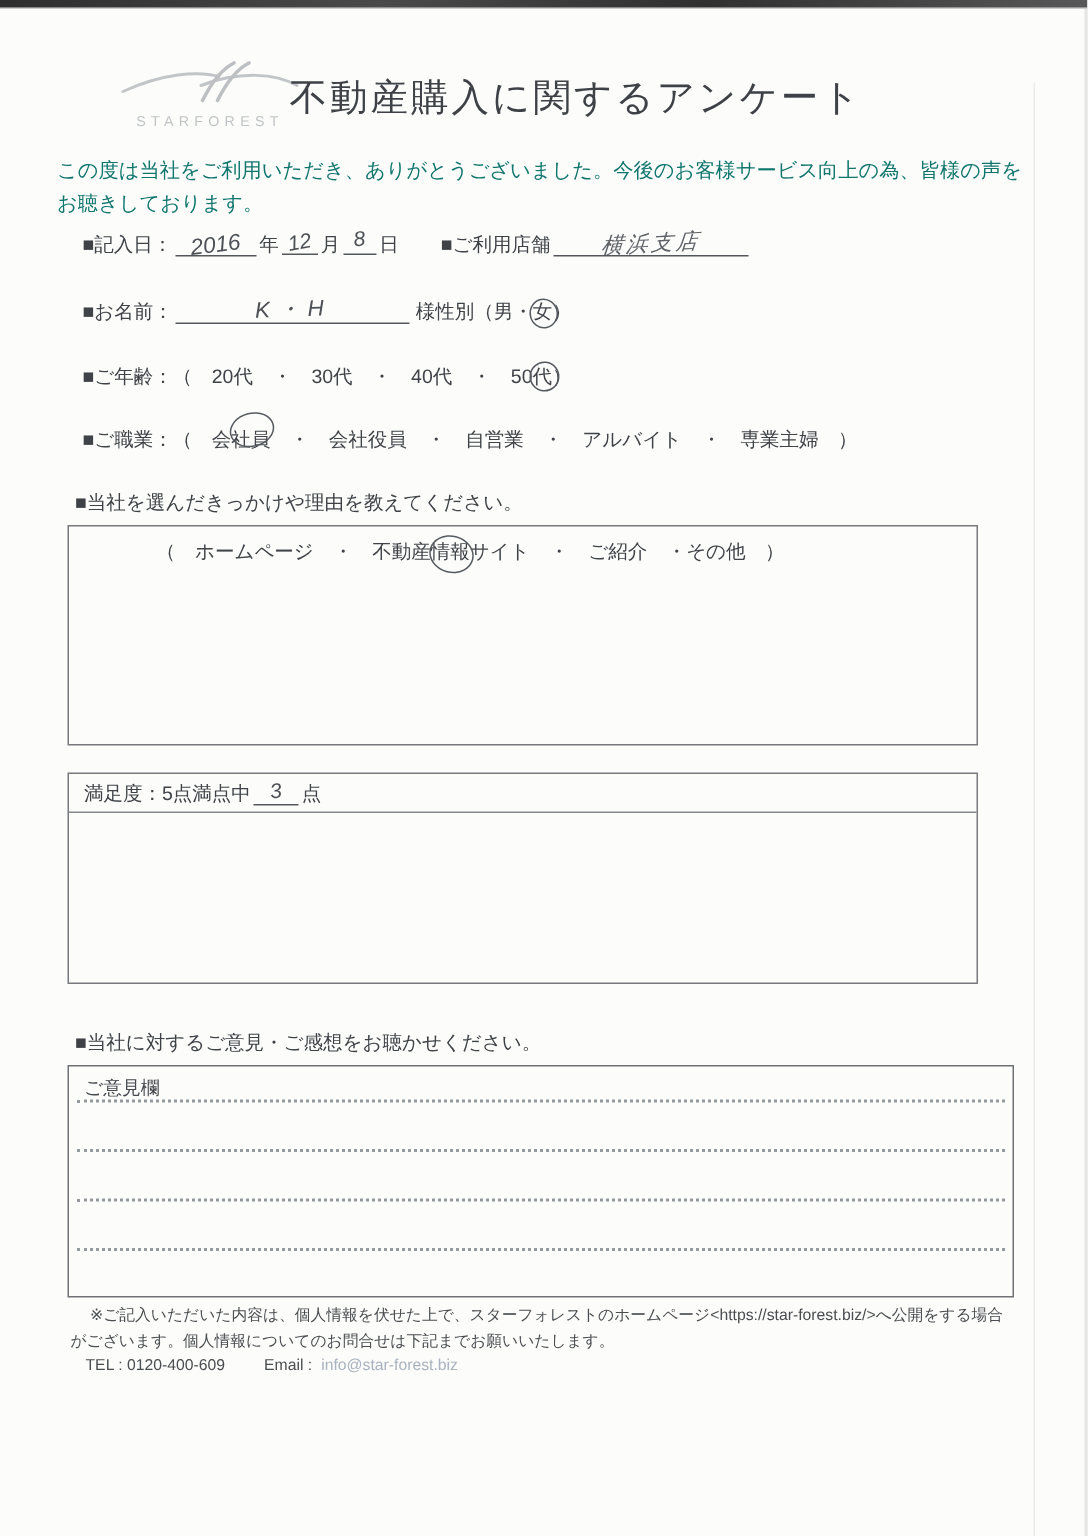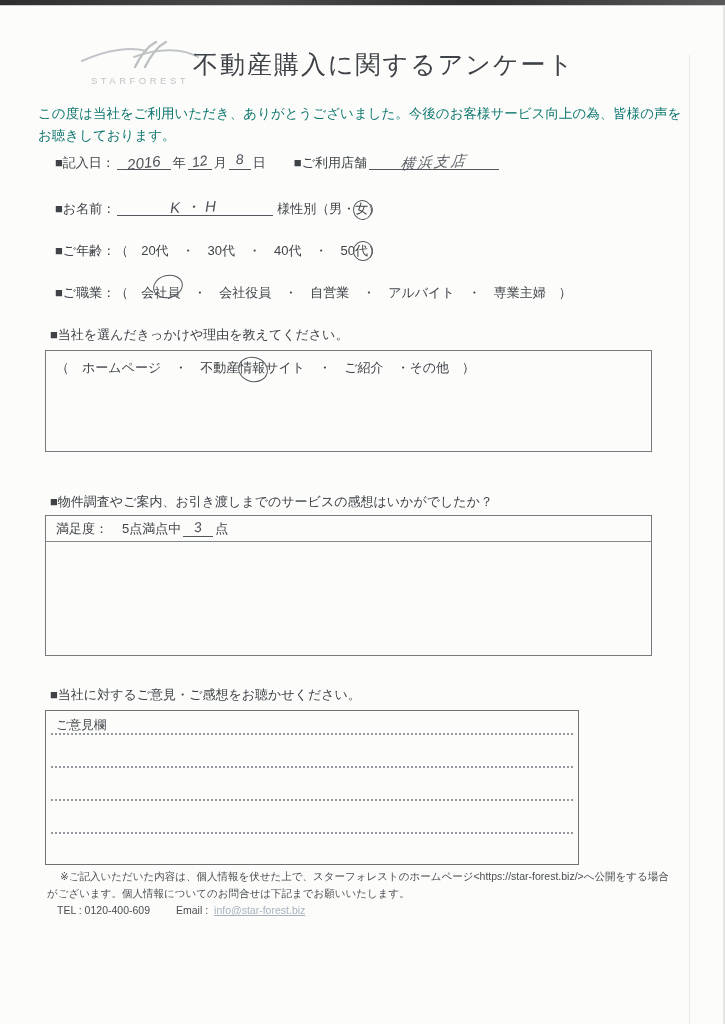--- a/index.html
+++ b/index.html
@@ -42,34 +42,34 @@
   .hw-circle::after{content:'';position:absolute;border:1.5px solid #555a5f;border-radius:50%;pointer-events:none;}
   .mk-female::after{left:-2px;right:-4px;top:-1px;bottom:-4px;transform:rotate(-12deg);}
   .mk-age::after{left:-2px;right:-5px;top:-2px;bottom:-3px;transform:rotate(6deg);}
   .mk-job::after{left:12px;right:-3px;top:-10px;bottom:2px;transform:rotate(-14deg);border-width:1.3px;}
   .mk-reason::after{left:-1px;right:-3px;top:-3px;bottom:-7px;transform:rotate(14deg);border-width:1.3px;}
 
   .heading{position:absolute;left:50px;font-size:13px;color:#3e4246;white-space:nowrap;}
   .h-reason{top:326px;} .h-service{top:493px;} .h-opinion{top:686px;}
 
   .formbox{position:absolute;left:45px;border:1px solid #77797c;background:transparent;box-sizing:border-box;}
-  .box-reason{top:350px;width:607px;height:102px;}
+  .box-reason{top:350px;width:607px;height:147px;padding-left:48px;}
   .box-service{top:515px;width:607px;height:141px;}
-  .box-opinion{top:710px;width:534px;height:155px;border-color:#6f7174;}
+  .box-opinion{top:710px;width:631px;height:155px;border-color:#6f7174;}
 
   .box-line{font-size:13px;padding:8px 10px 0;white-space:nowrap;color:#3f4347;}
   .sat-row{font-size:13px;padding:4px 10px 3px;border-bottom:1px solid #85888b;white-space:nowrap;}
-  .sat-scale{margin-left:14px;}
+  .sat-scale{}
   .opinion-label{font-size:12.5px;padding:6px 10px 0;color:#45494d;}
   .ruled{position:absolute;left:5px;right:5px;border-top:2px dotted #94999e;height:0;}
   .rl-1{top:22px;} .rl-2{top:55px;} .rl-3{top:88px;} .rl-4{top:121px;}
 
   .foot{position:absolute;font-size:10.5px;color:#4a4d50;white-space:nowrap;}
   .f1{left:60px;top:870px;} .f2{left:47px;top:887px;} .f3{left:57px;top:904px;}
-  .email-link{color:#a9b3bf;text-decoration:underline;margin-left:6px;margin-top:32px;}
+  .email-link{color:#a9b3bf;margin-left:6px;margin-top:32px;}
   .email-label{margin-left:26px;}
 </style>
 </head>
 <body>
 
 <div class="page">
   <div class="scan-edge-top"></div>
   <div class="scan-edge-top2"></div>
   <div class="scan-line-right"></div>
   <div class="scan-edge-right"></div>
@@ -96,21 +96,20 @@
 
   <div class="row r-age"><span>■ご年齢：（　20代　・　30代　・　40代　・　50</span><span class="hw-circle mk-age">代</span><span>）</span></div>
 
   <div class="row r-job"><span>■ご職業：（　</span><span class="hw-circle mk-job">会社員</span><span>　・　会社役員　・　自営業　・　アルバイト　・　専業主婦　）</span></div>
 
   <div class="heading h-reason">■当社を選んだきっかけや理由を教えてください。</div>
   <div class="formbox box-reason">
     <div class="box-line"><span>（　ホームページ　・　不動産</span><span class="hw-circle mk-reason">情報</span><span>サイト　・　ご紹介　・その他　）</span></div>
   </div>
 
-  <div class="heading h-service">■物件調査やご案内、お引き渡しまでのサービスの感想はいかがでしたか？</div>
   <div class="formbox box-service">
     <div class="sat-row">
       <span>満足度：</span><span class="sat-scale">5点満点中</span><span class="uline ul-score"><span class="hw hw-score">3</span></span><span>点</span>
     </div>
   </div>
 
   <div class="heading h-opinion">■当社に対するご意見・ご感想をお聴かせください。</div>
   <div class="formbox box-opinion">
     <div class="opinion-label">ご意見欄</div>
     <div class="ruled rl-1"></div>

